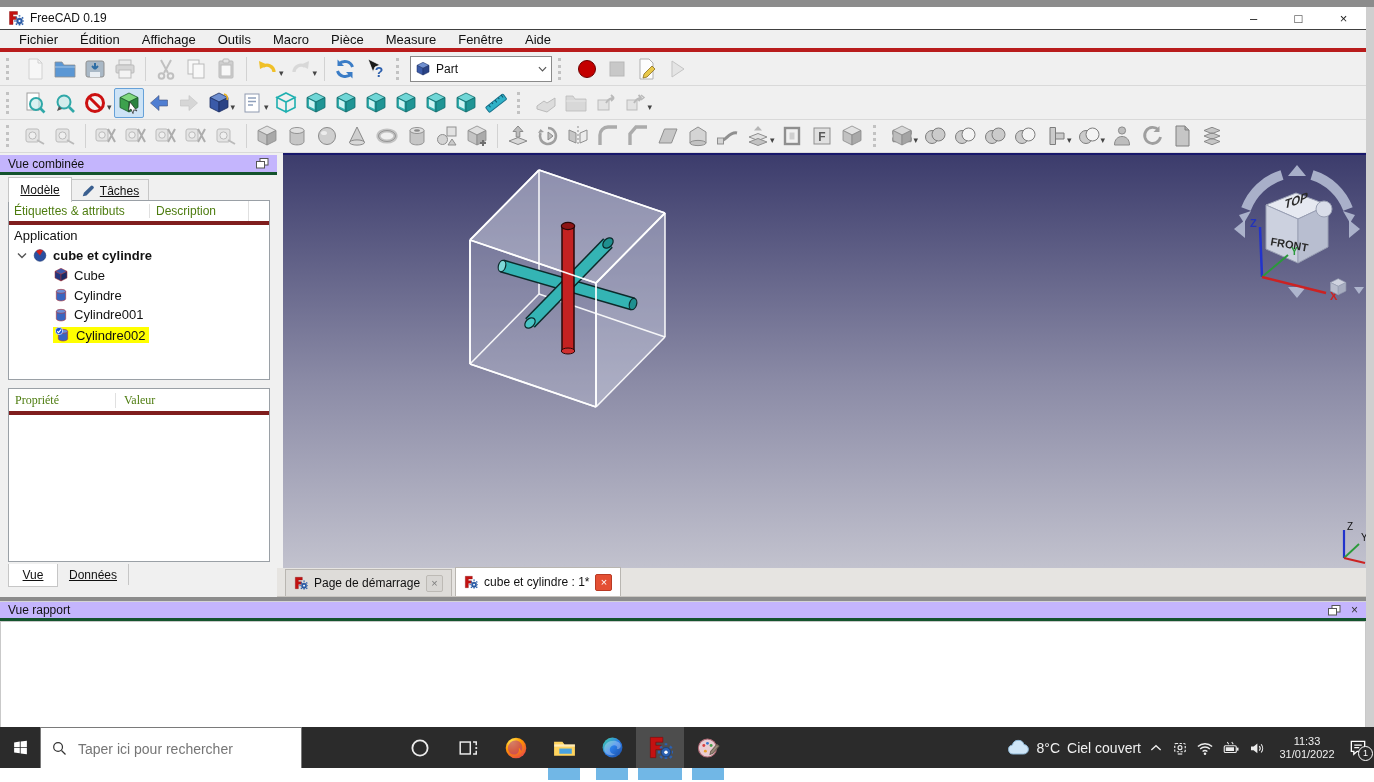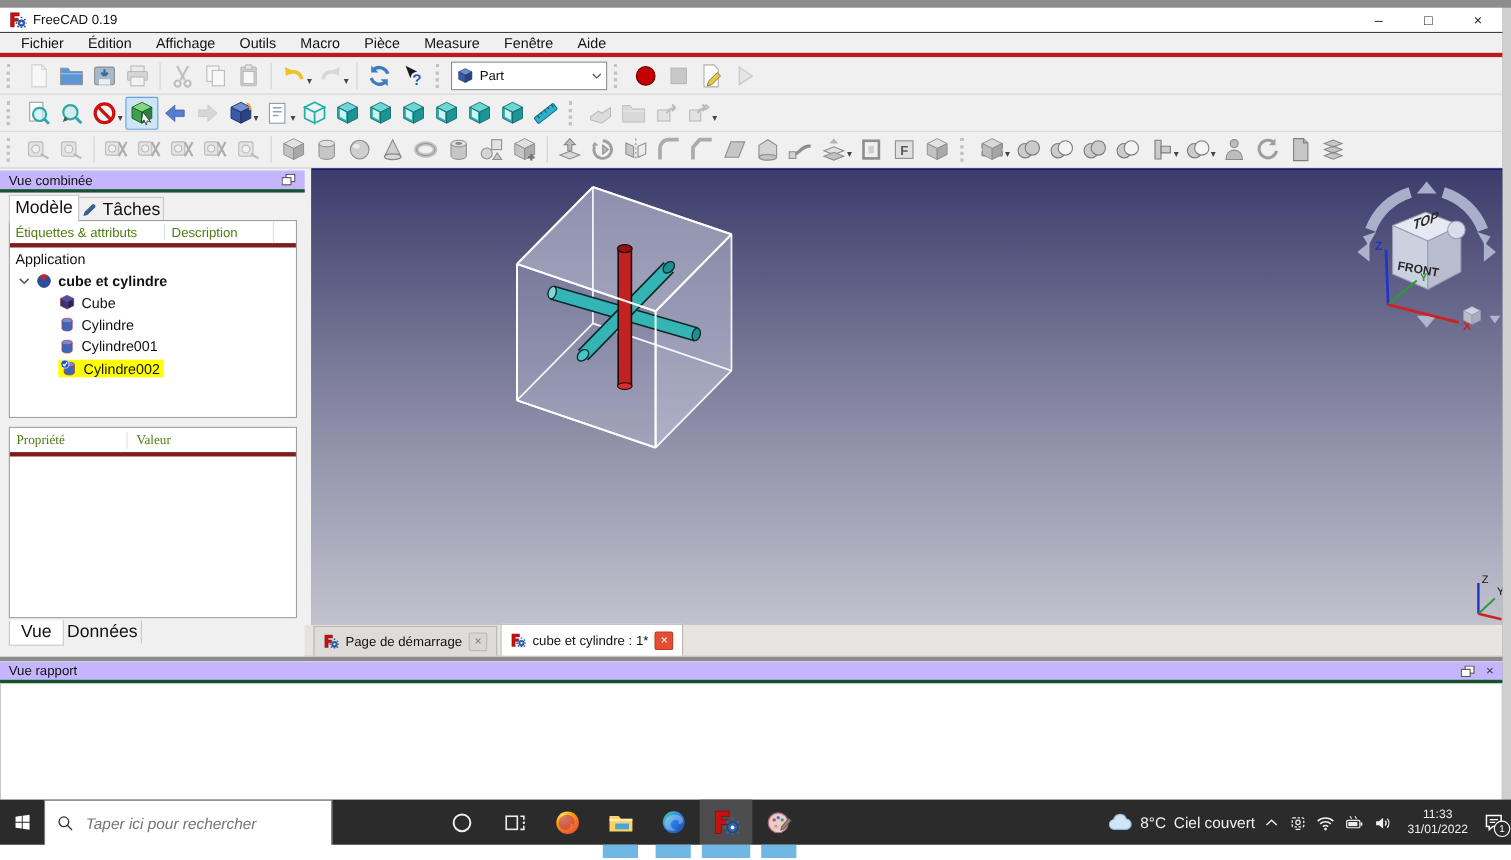--- a/index.html
+++ b/index.html
@@ -19,41 +19,41 @@
   .tbtn{min-width:28px;height:28px;display:flex;align-items:center;justify-content:center;border-radius:2px;border:1px solid transparent;}
   .tbtn.active{background:#cde3f6;border:1px solid #66a1d8;}
   .tbtn.dis{opacity:.55;filter:grayscale(.6);}
   .tsep{width:1px;height:24px;background:#d2d2d2;margin:0 5px;}
   .caretd{font-size:9px;color:#444;margin:8px 2px 0 -3px;}
   .combo{display:flex;align-items:center;background:#fff;border:1px solid #8a8a8a;height:24px;width:132px;padding:0 4px;gap:5px;}
   .combo .cval{font-size:12px;color:#111;flex:1;}
   
   .panelhdr{background:#c4b5fd;display:flex;align-items:center;font-size:12px;color:#111;padding:0 8px;border-bottom:3px solid #14532d;}
   .panelhdr .sp{flex:1;}
-  .ltab{position:absolute;height:22px;display:flex;align-items:center;justify-content:center;gap:5px;font-size:16px;color:#111;
-    background:#f0f0f0;border:1px solid #c6c6c6;border-bottom:none;top:0;}
+  .ltab{position:absolute;height:22px;display:flex;align-items:center;justify-content:center;gap:5px;font-size:12px;color:#111;
+    background:#f0f0f0;border:1px solid #c6c6c6;border-bottom:none;top:0;text-decoration:underline;}
   .ltab.on{background:#fff;z-index:2;height:24px;}
   .sunk{background:#fff;border:1px solid #9aa0a6;}
   .colhdr{display:flex;border-bottom:4px solid #7f1d1d;height:20px;align-items:center;font-size:12px;color:#4d7c0f;}
   .trow{display:flex;align-items:center;height:20px;font-size:13px;color:#111;gap:5px;}
   
   #view3d{left:283px;top:153px;width:1083px;height:415px;border-top:2px solid #17176b;}
   
   .tabbar{left:277px;top:568px;width:1089px;height:29px;background:#e6e4e1;border-bottom:1px solid #c9c6c1;display:flex;align-items:flex-end;padding-left:8px;}
   .dtab{height:26px;display:flex;align-items:center;gap:6px;font-size:12px;color:#111;padding:0 8px;background:#dedcd9;border:1px solid #b9b6b1;border-bottom:none;margin-right:3px;}
   .dtab.on{background:#fff;height:28px;}
   .dclose{width:15px;height:15px;display:flex;align-items:center;justify-content:center;font-size:11px;border-radius:2px;}
   .dclose.gray{background:#d8d6d3;color:#7c7c7c;border:1px solid #bdbab5;}
   .dclose.redx{background:#e44f33;color:#fff;border:1px solid #b93a24;}
   
   
   .taskbar{left:0;top:727px;width:1374px;height:41px;background:#2b2b2b;display:flex;align-items:stretch;}
   .tk{display:flex;align-items:center;justify-content:center;}
   .searchbox{position:absolute;left:40px;top:0;width:240px;height:41px;background:#fff;border:1px solid #7a7a7a;display:flex;align-items:center;gap:8px;padding:0 10px;}
-  .searchbox input{border:none;outline:none;font-size:14px;color:#333;font-family:"Liberation Sans",sans-serif;width:180px;background:transparent;font-style:italic;}
+  .searchbox input{border:none;outline:none;font-size:14px;color:#333;font-family:"Liberation Sans",sans-serif;width:180px;background:transparent;}
   .apps{position:absolute;left:396px;top:0;height:41px;display:flex;}
   .appbtn{width:48px;height:41px;display:flex;align-items:center;justify-content:center;}
   .appbtn.on{background:#4d4d4d;}
   .tray{position:absolute;right:0;top:0;height:41px;display:flex;align-items:center;gap:7px;padding-right:6px;color:#eee;}
   .tray .txt{font-size:14px;color:#f0f0f0;}
   .clock{font-size:11px;color:#f0f0f0;text-align:center;line-height:13px;width:68px;}
   .ustrip{left:0;top:768px;width:1374px;height:14px;background:#ffffff;}
   .urect{position:absolute;top:0;height:12px;}
   svg{display:block;}
 </style>

